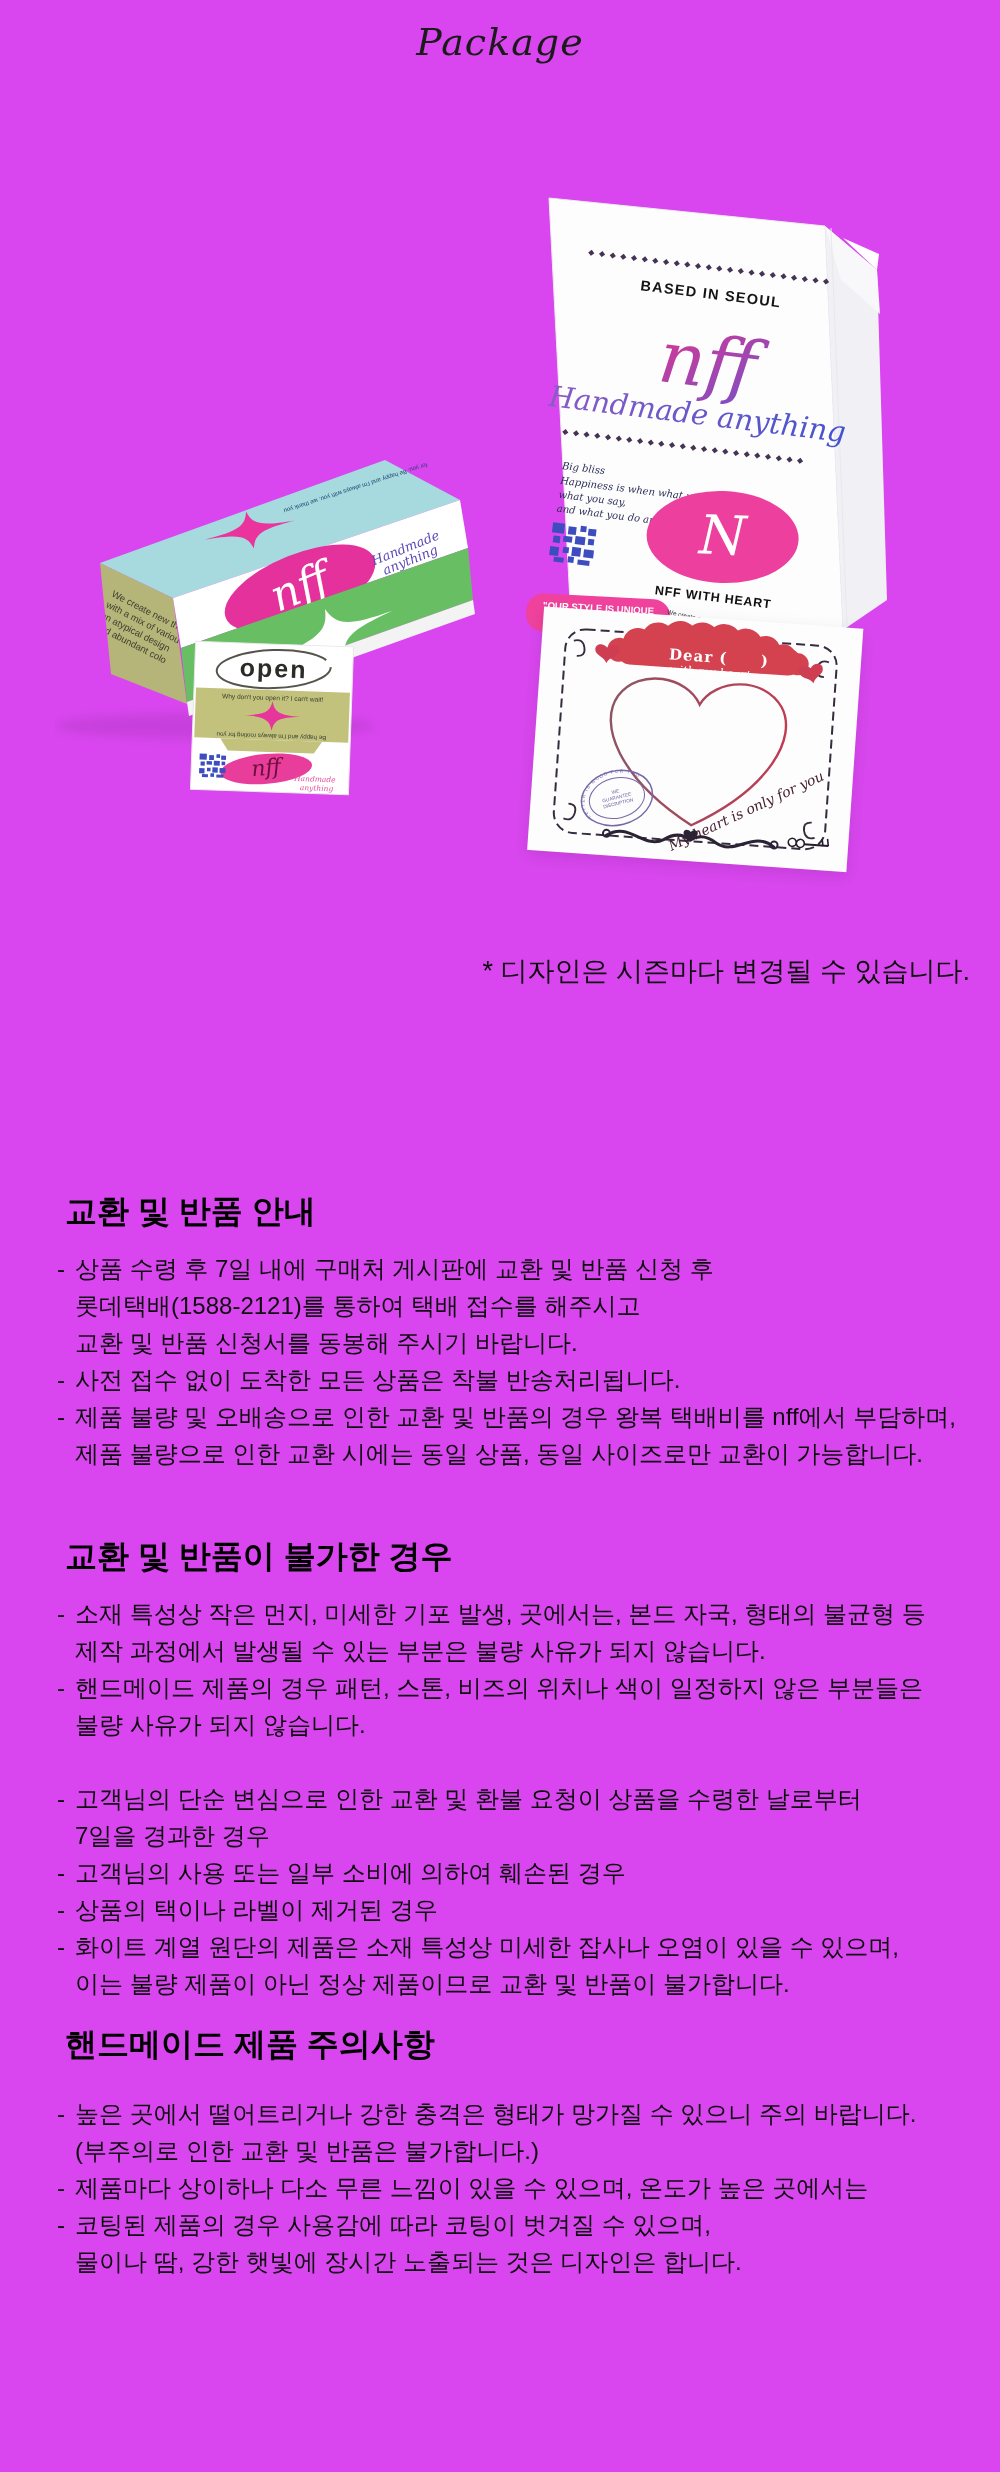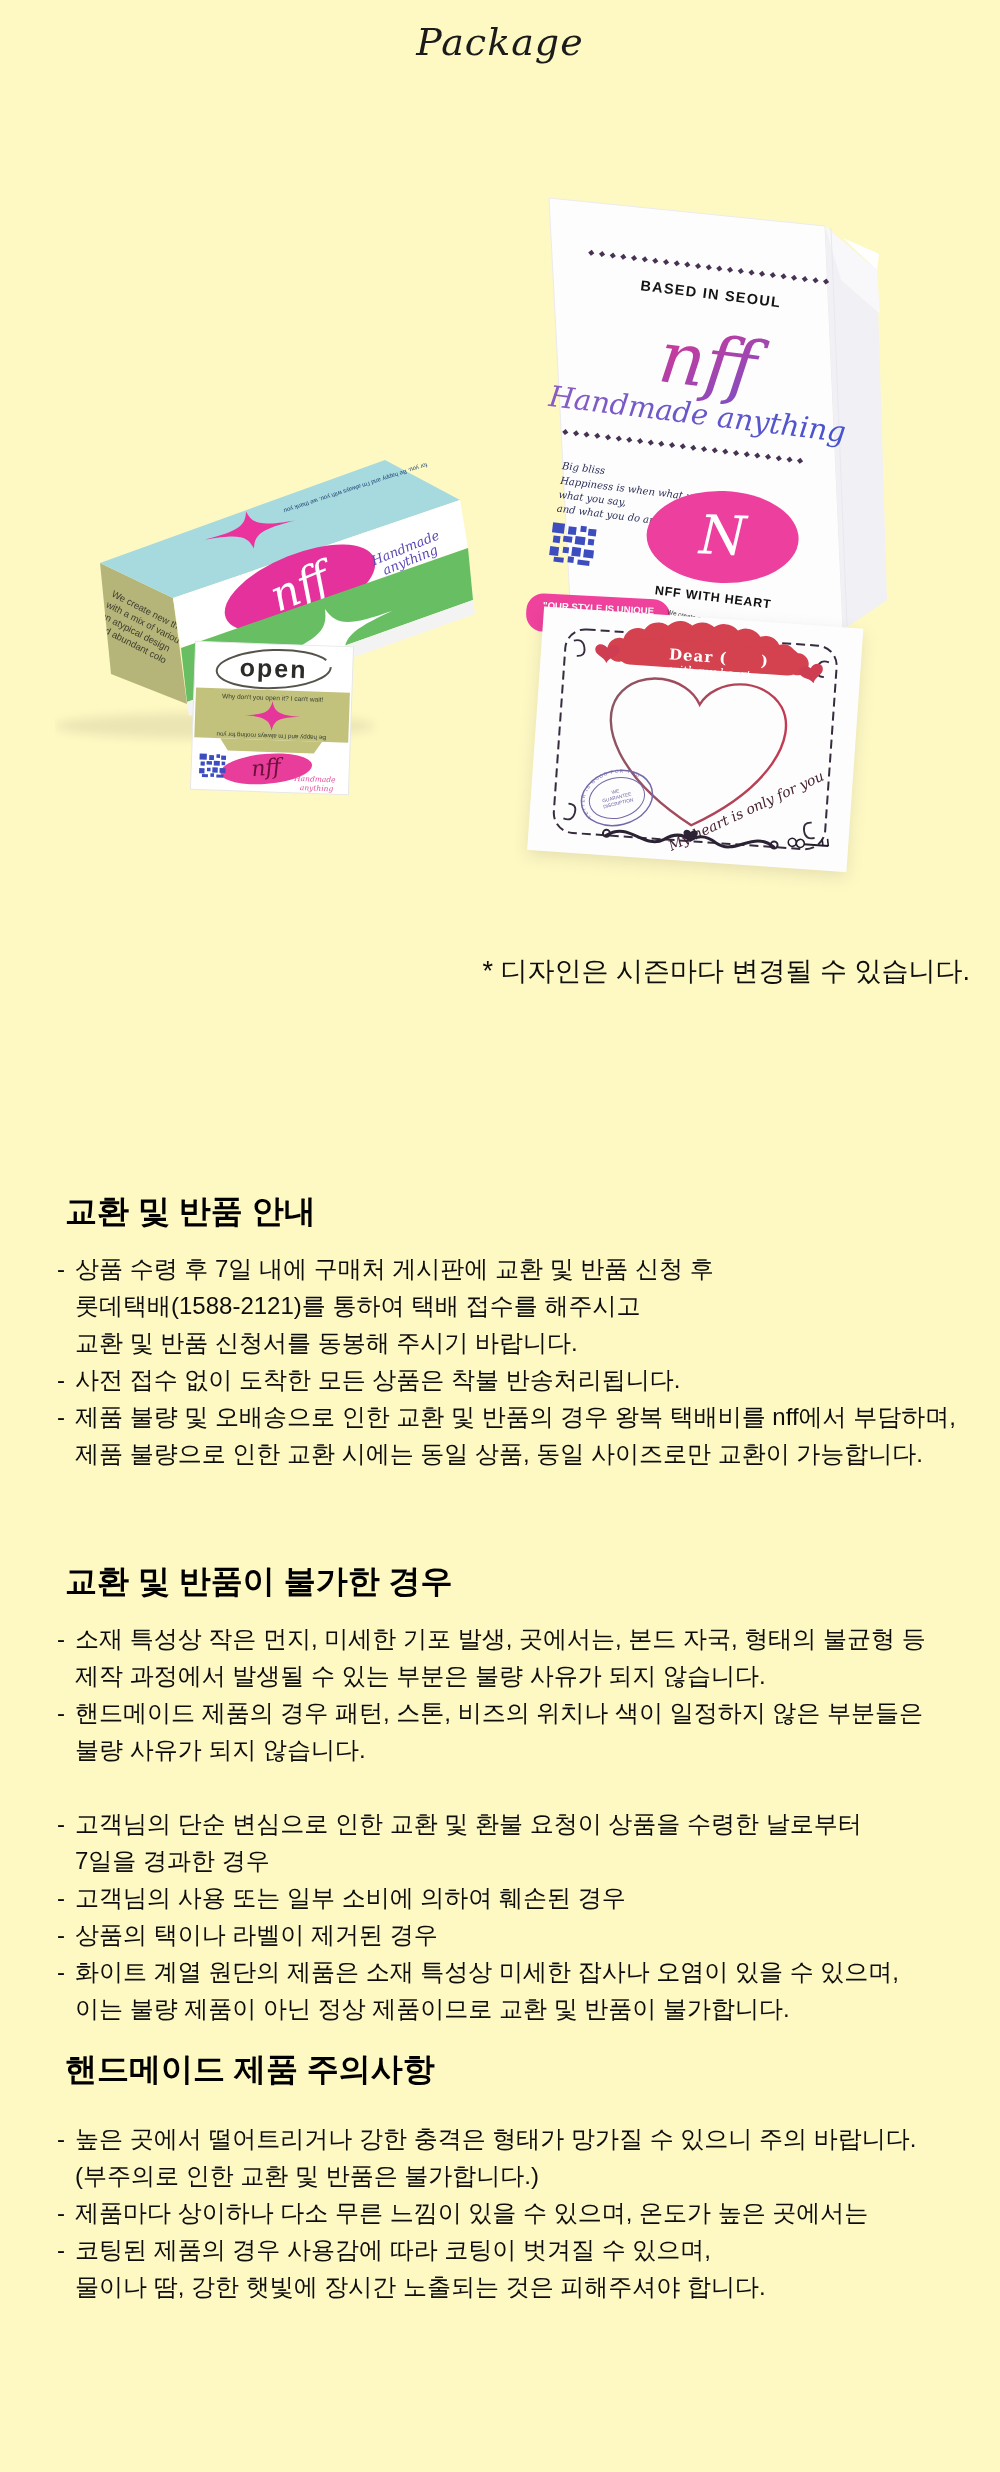--- a/index.html
+++ b/index.html
@@ -1,28 +1,28 @@
 <!DOCTYPE html>
 <html><head>
 <meta charset="utf-8">
 <style>
   html,body{margin:0;padding:0;background:#ffffff;}
-  .page{position:relative;width:1000px;height:2472px;background:#fef9c3;
+  .page{position:relative;width:1000px;height:2472px;background:#d946ef;
         font-family:"Liberation Sans",sans-serif;overflow:hidden;color:#0d0d0d;}
   .page-title{position:absolute;top:20px;left:0;width:100%;text-align:center;
         font-family:"DejaVu Serif",serif;font-style:italic;font-size:38px;
         letter-spacing:1px;color:#1b1b1b;}
   svg.ph{position:absolute;}
   svg.bag{left:525px;top:168px;}
   svg.box{left:55px;top:438px;}
   svg.card{left:515px;top:598px;}
   .design-note{position:absolute;top:953px;right:30px;font-size:27px;color:#0e0e0e;}
   .notices{position:absolute;top:1194px;left:57px;width:910px;}
   .notice h2{font-size:32px;line-height:35px;font-weight:700;margin:0 0 21px 8px;color:#000;}
-  .notice + .notice{margin-top:92px;}
+  .notice + .notice{margin-top:67px;}
   .notice:nth-of-type(3){margin-top:25px;}
   .notice:nth-of-type(3) h2{margin-bottom:33px;}
   .line{display:flex;font-size:24px;line-height:37px;}
   .line .dash{width:18px;flex:0 0 18px;}
   .line.gap{height:37px;}
   
   .chain{font-family:"DejaVu Sans",sans-serif;font-size:8px;letter-spacing:4.6px;fill:#463353;}
   .sans{font-family:"Liberation Sans",sans-serif;}
   .scr{font-family:"DejaVu Serif",serif;font-style:italic;}
 </style>
@@ -314,18 +314,18 @@
         <div class="line bullet">
           <span class="dash">-</span>
           <span class="txt">제품마다 상이하나 다소 무른 느낌이 있을 수 있으며, 온도가 높은 곳에서는</span>
         </div>
         <div class="line bullet">
           <span class="dash">-</span>
           <span class="txt">코팅된 제품의 경우 사용감에 따라 코팅이 벗겨질 수 있으며,</span>
         </div>
         <div class="line cont">
           <span class="dash"></span>
-          <span class="txt">물이나 땀, 강한 햇빛에 장시간 노출되는 것은 피해주셔야 합니다.</span>
+          <span class="txt">물이나 땀, 강한 햇빛에 장시간 노출되는 것은 디자인은 합니다.</span>
         </div>
       </section>
     </div>
 
 </div>
 
 </body></html>

